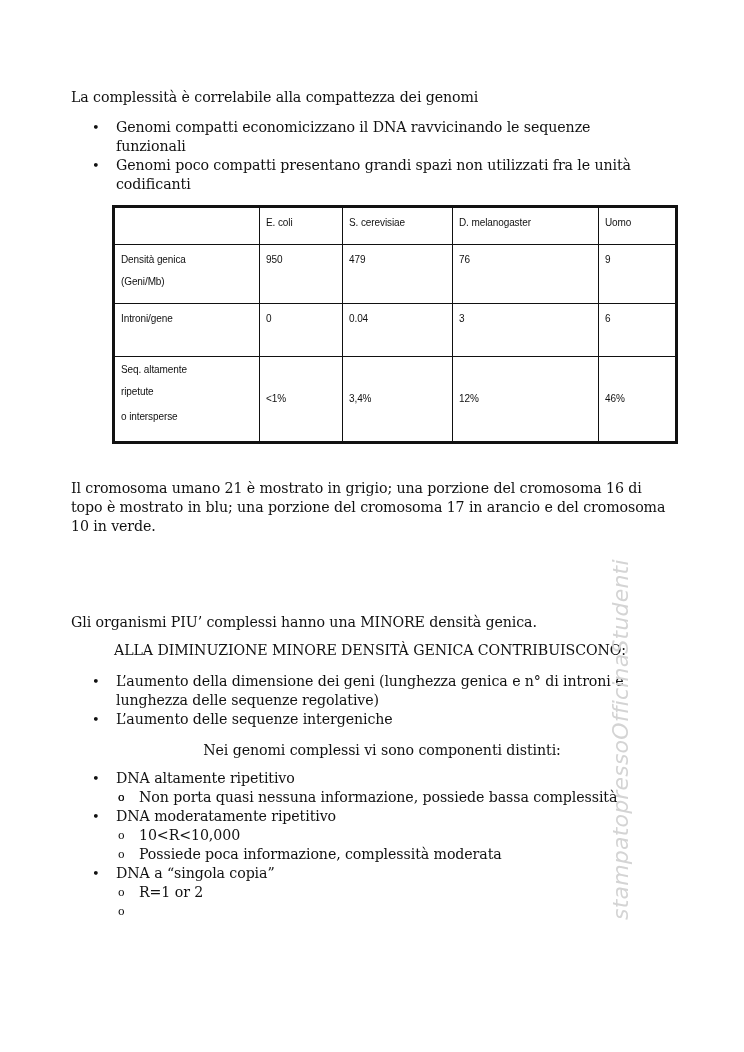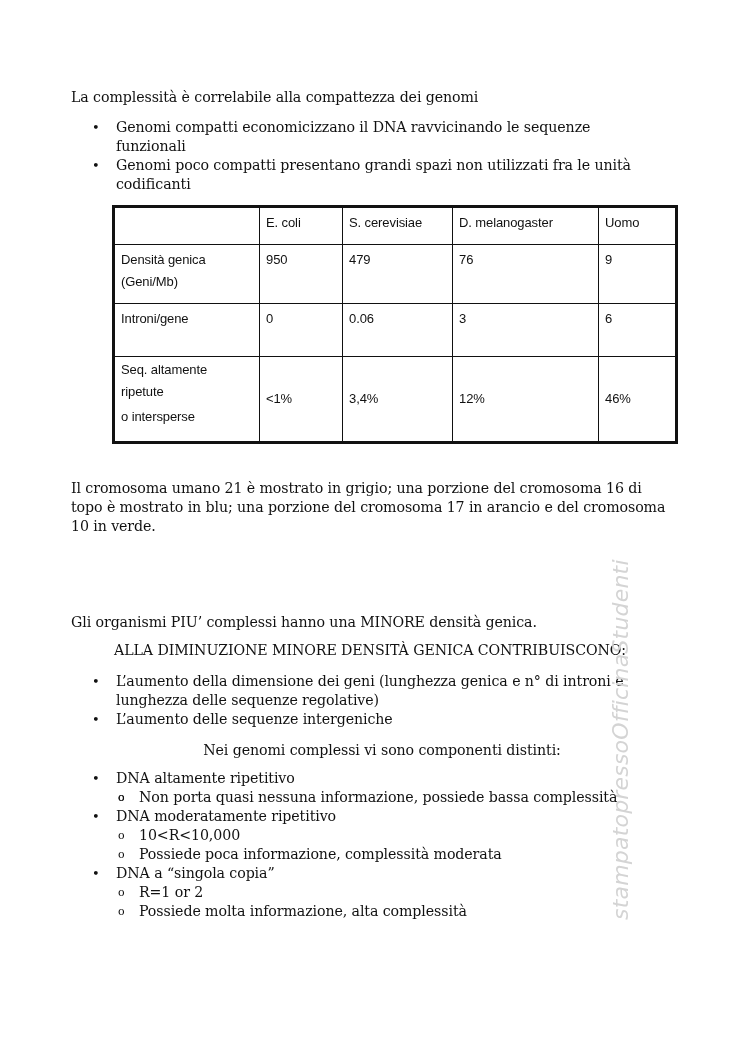--- a/index.html
+++ b/index.html
@@ -8,21 +8,21 @@
   .serif { font-family: "DejaVu Serif", "Liberation Serif", serif; font-size: 14.2px; line-height: 19px; letter-spacing: -0.1px; padding-left: 8px; }
   .p { position: absolute; left: 71px; width: 600px; }
   .ul { position: absolute; left: 71px; width: 600px; margin: 0; padding: 0; list-style: none; }
   .li { position: relative; padding-left: 45px; }
   .li .bullet { position: absolute; left: 21px; top: 0; font-size: 13px; }
   .sub { position: relative; padding-left: 68px; }
   .sub .circ { position: absolute; left: 47px; top: 0; font-size: 11px; }
   .center { position: absolute; left: 82px; width: 600px; text-align: center; }
 
   table.genomes { position: absolute; left: 112px; top: 205px; border-collapse: collapse;
-    border: 3px solid #111; font-family: "Liberation Sans", "DejaVu Sans", sans-serif; font-size: 13px; color: #111; }
+    border: 3px solid #111; font-family: "Liberation Sans", "DejaVu Sans", sans-serif; font-size: 10px; color: #111; }
   table.genomes td { border: 1.5px solid #111; vertical-align: top; padding: 4px 6px 0 6px; line-height: 22px; }
   table.genomes tr.r0 td { height: 32px; }
   table.genomes tr.r1 td { height: 54px; }
   table.genomes tr.r2 td { height: 48px; }
   table.genomes tr.r3 td { height: 84px; }
   table.genomes tr.r3 td.val { vertical-align: middle; padding-top: 0; }
   .c0 { width: 132px; } .c1 { width: 70px; } .c2 { width: 97px; } .c3 { width: 133px; } .c4 { width: 64px; }
 
   .watermark { position: absolute; left: 611px; top: 920px; transform-origin: 0 0; transform: rotate(-90deg);
     font-family: "DejaVu Sans", sans-serif; font-style: italic; font-size: 22px; color: #d4d4d4; white-space: nowrap; letter-spacing: 0.2px; }
@@ -62,21 +62,21 @@
       <td>950</td>
       <td>479</td>
       <td>76</td>
       <td>9</td>
     </tr>
     <tr class="r2">
       <td>
         <div>Introni/gene</div>
       </td>
       <td>0</td>
-      <td>0.06</td>
+      <td>0.04</td>
       <td>3</td>
       <td>6</td>
     </tr>
     <tr class="r3">
       <td style="line-height:26px;padding-top:0;">
         <div>Seq. altamente</div>
         <div style="line-height:18px;">ripetute</div>
         <div style="line-height:32px;">o intersperse</div>
       </td>
       <td class="val">&lt;1%</td>
@@ -132,18 +132,17 @@
     <li class="li">
       <span class="bullet">•</span>
       <span>DNA a “singola copia”</span>
     </li>
     <li class="sub">
       <span class="circ">o</span>
       <span>R=1 or 2</span>
     </li>
     <li class="sub">
       <span class="circ">o</span>
-      <span>Possiede molta informazione, alta complessità</span>
     </li>
   </ul>
 
   <div class="watermark">stampatopressoOfficinaStudenti</div>
 </div>
 
 </body></html>

